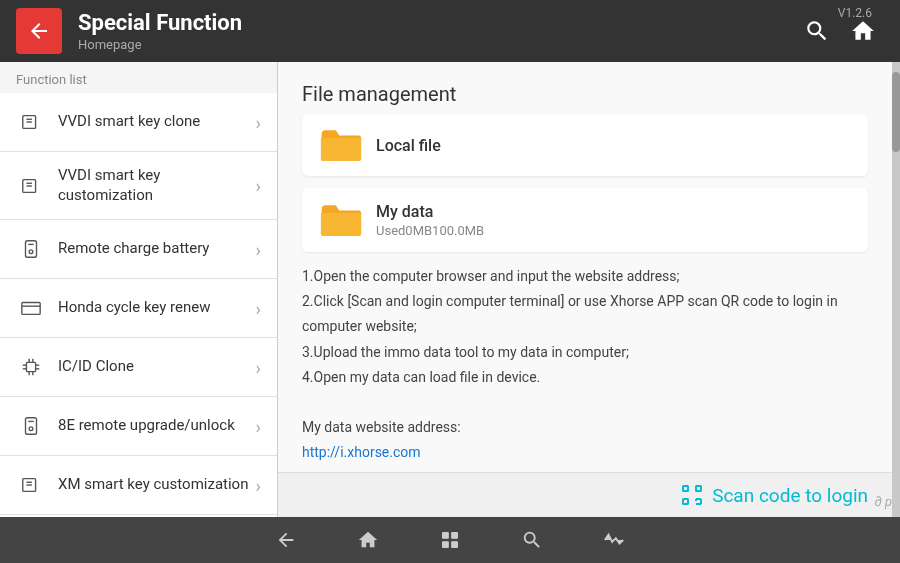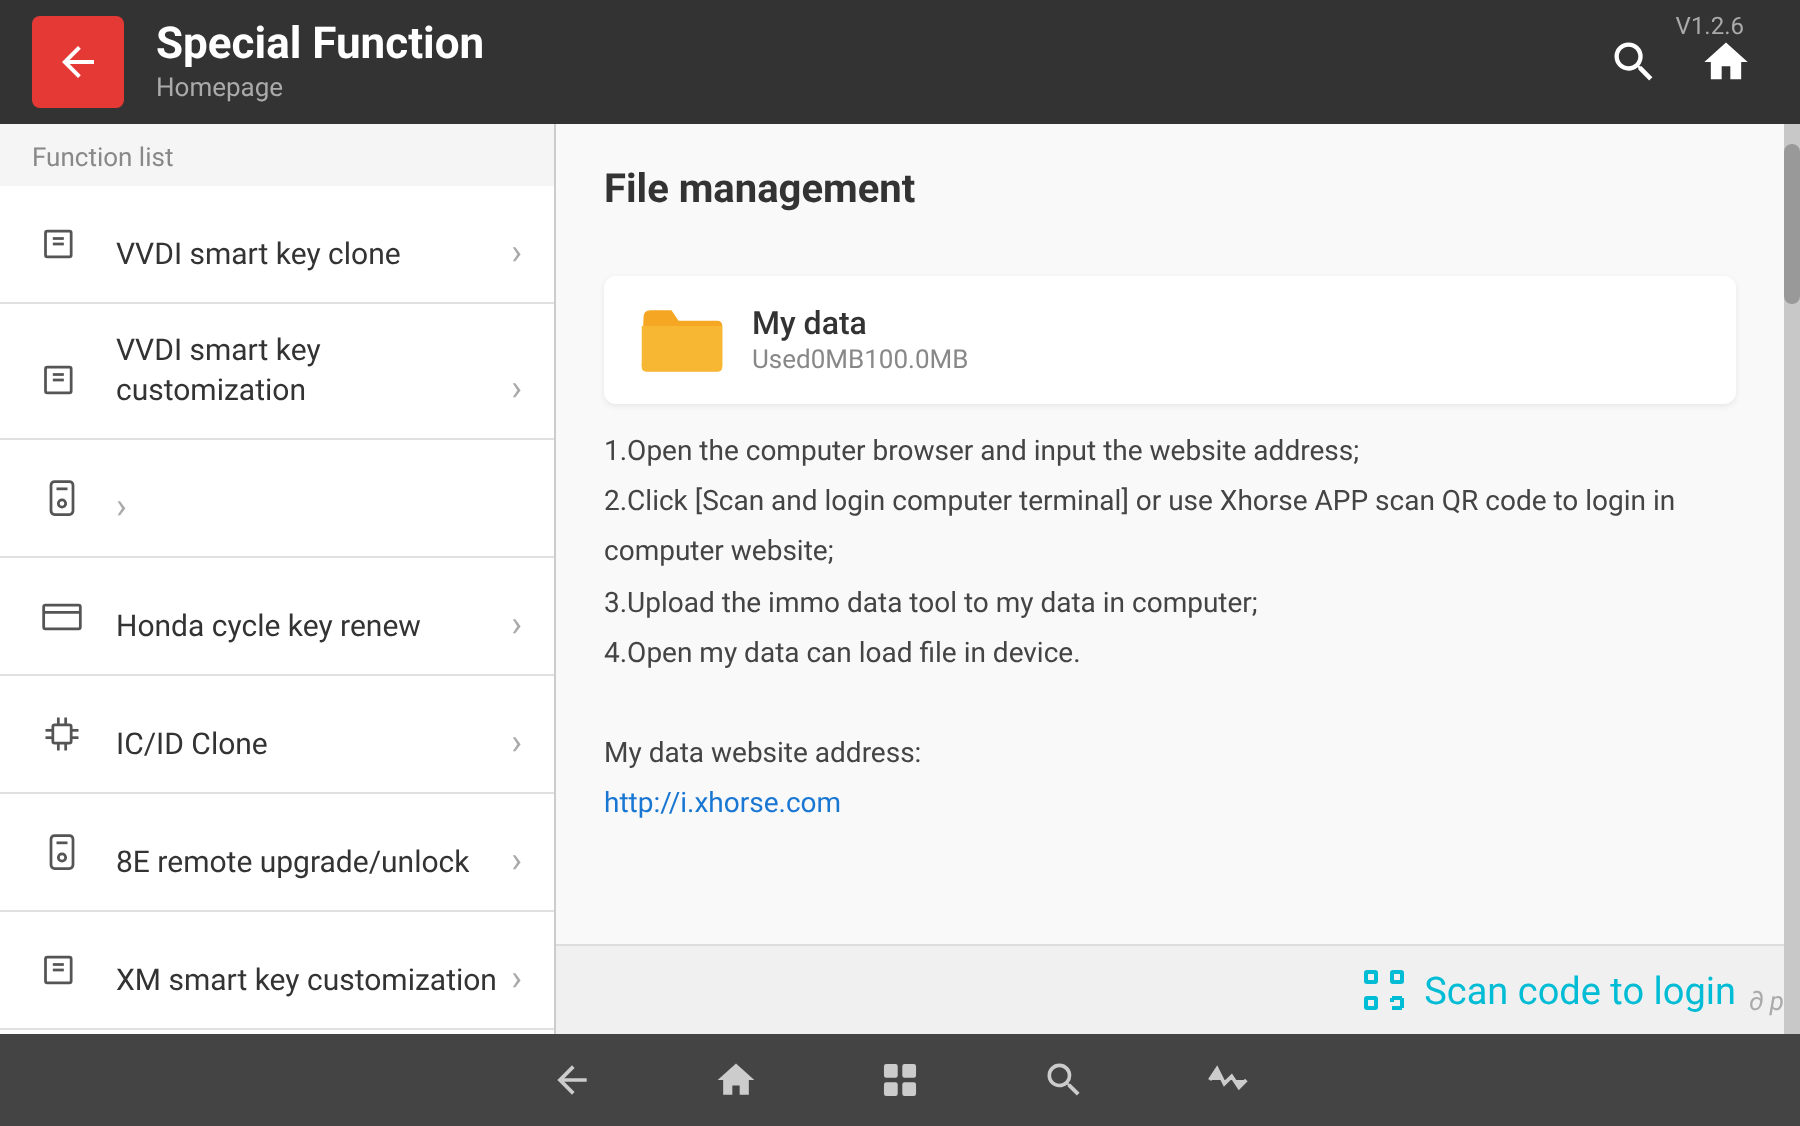--- a/index.html
+++ b/index.html
@@ -77,21 +77,21 @@
       flex-shrink: 0;
       border-right: 1px solid #ccc;
     }
     .function-list-label {
       padding: 10px 16px 6px 16px;
       font-size: 13px;
       color: #888;
     }
     .sidebar-item {
       display: flex;
-      align-items: flex-end;
+      align-items: center;
       padding: 14px 16px;
       border-bottom: 1px solid #e0e0e0;
       cursor: pointer;
       background: white;
     }
     .sidebar-item-icon {
       width: 30px;
       height: 30px;
       display: flex;
       align-items: center;
@@ -115,23 +115,23 @@
     
     .content-area {
       flex: 1;
       background: #f9f9f9;
       padding: 20px 24px;
       overflow-y: auto;
       position: relative;
     }
     .content-title {
       font-size: 20px;
-      font-weight: bold;
+      font-weight: normal;
       color: #333;
-      margin-bottom: 32px;
+      margin-bottom: 8px;
     }
 
     
     .file-card {
       background: white;
       border-radius: 6px;
       padding: 14px 18px;
       display: flex;
       align-items: center;
       margin-bottom: 12px;
@@ -289,20 +289,21 @@
     </div>
 
     <div class="sidebar-item">
       <div class="sidebar-item-icon">
         <svg viewBox="0 0 24 24" fill="none" stroke="#555" stroke-width="1.5">
             <rect x="6" y="3" width="12" height="18" rx="2"></rect>
             <circle cx="12" cy="15" r="2"></circle>
             <line x1="9" y1="7" x2="15" y2="7"></line>
           </svg>
       </div>
+      <div class="sidebar-item-text">Remote charge battery</div>
       <div class="sidebar-item-chevron">›</div>
     </div>
 
     <div class="sidebar-item">
       <div class="sidebar-item-icon">
         <svg viewBox="0 0 24 24" fill="none" stroke="#555" stroke-width="1.5">
             <rect x="2" y="6" width="20" height="13" rx="1"></rect>
             <line x1="2" y1="10" x2="22" y2="10"></line>
           </svg>
       </div>
@@ -355,20 +356,29 @@
     <div class="sidebar-item">
       
       
       
     </div>
   </div>
 
   <div class="content-area">
     <div class="content-title">File management</div>
 
+    <div class="file-card">
+      <svg class="folder-icon" viewBox="0 0 48 38" xmlns="http://www.w3.org/2000/svg">
+        <path d="M2 6 Q2 2 6 2 L18 2 L22 8 L44 8 Q47 8 47 11 L47 34 Q47 37 44 37 L4 37 Q1 37 1 34 Z" fill="#F5A623"></path>
+        <path d="M1 11 L47 11 L47 34 Q47 37 44 37 L4 37 Q1 37 1 34 Z" fill="#F8B733"></path>
+      </svg>
+      <div>
+        <div class="file-card-name">Local file</div>
+      </div>
+    </div>
 
     <div class="file-card">
       <svg class="folder-icon" viewBox="0 0 48 38" xmlns="http://www.w3.org/2000/svg">
         <path d="M2 6 Q2 2 6 2 L18 2 L22 8 L44 8 Q47 8 47 11 L47 34 Q47 37 44 37 L4 37 Q1 37 1 34 Z" fill="#F5A623"></path>
         <path d="M1 11 L47 11 L47 34 Q47 37 44 37 L4 37 Q1 37 1 34 Z" fill="#F8B733"></path>
       </svg>
       <div>
         <div class="file-card-name">My data</div>
         <div class="file-card-sub">Used0MB100.0MB</div>
       </div>

